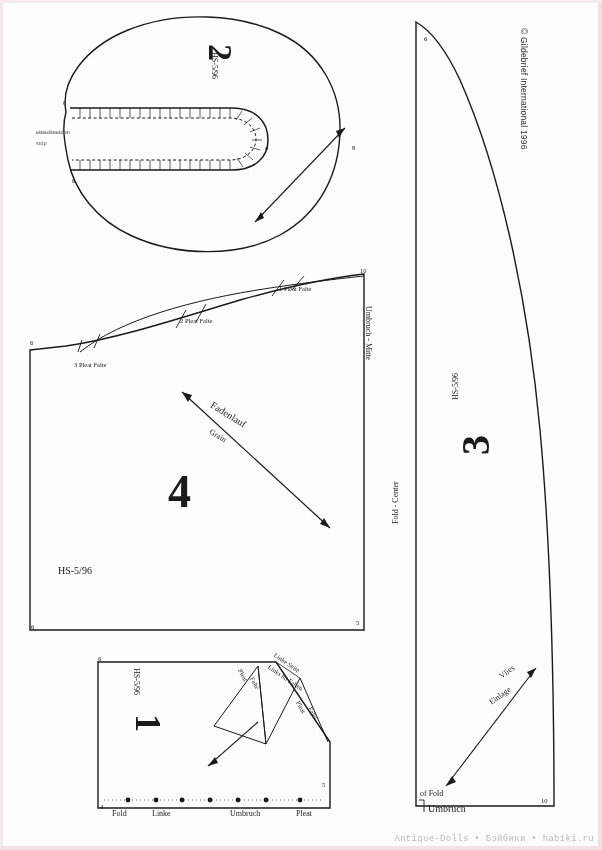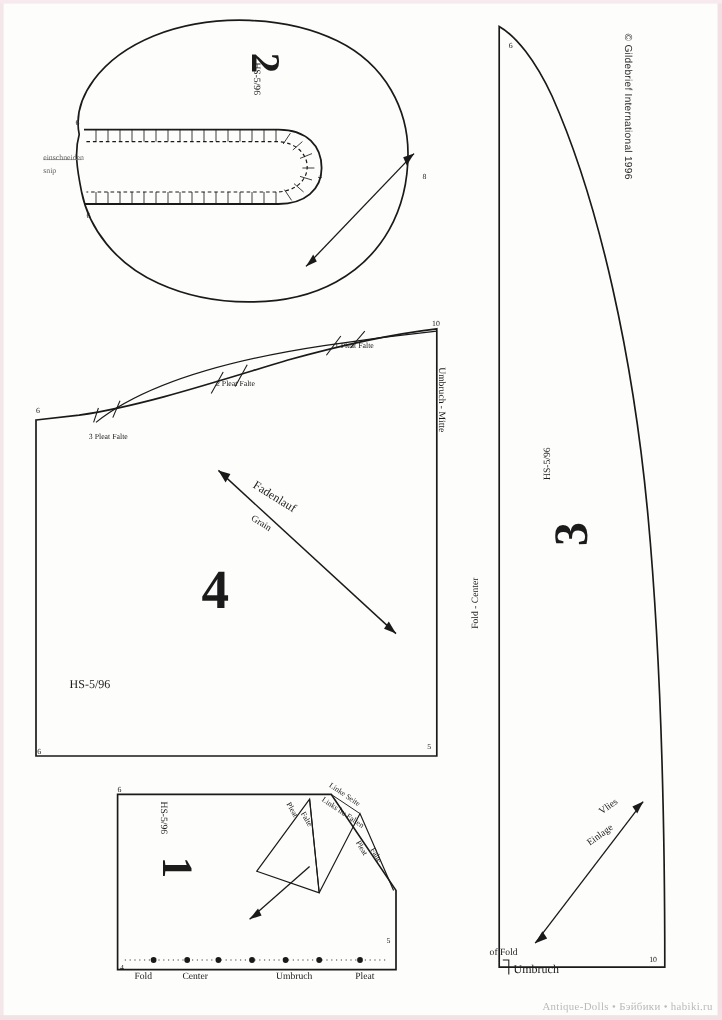--- a/index.html
+++ b/index.html
@@ -62,21 +62,21 @@
     font-family: "Liberation Sans", sans-serif;
   }
 
   .watermark {
     position: absolute;
     right: 8px;
     bottom: 6px;
     font-size: 9px;
     color: #b9b9b9;
     letter-spacing: 0.3px;
-    font-family: Liberation Serif, serif;
+    font-family: Liberation Mono, monospace;
     white-space: nowrap;
   }
 
   .lbl {
     position: absolute;
     font-family: "Liberation Serif", serif;
     color: #1b1b1b;
     white-space: nowrap;
     line-height: 1.05;
   }
@@ -219,21 +219,21 @@
   <div class="lbl tiny gray" style="left:36px; top:140px;">snip</div>
   <div class="lbl tiny" style="left:63px; top:100px;">6</div>
   <div class="lbl tiny" style="left:265px; top:145px;">4</div>
   <div class="lbl tiny" style="left:352px; top:145px;">8</div>
   <div class="lbl tiny" style="left:72px; top:178px;">6</div>
 
   <div class="lbl" style="left:455px; top:455px; font-size:40px; font-weight:700; transform:rotate(-90deg); transform-origin:0 0;">3</div>
   <div class="lbl sm" style="left:452px; top:400px; transform:rotate(-90deg); transform-origin:0 0;">HS-5/96</div>
   <div class="lbl tiny" style="left:424px; top:36px;">6</div>
   <div class="lbl tiny" style="left:541px; top:798px;">10</div>
-  <div class="lbl sm" style="left:408px; top:790px;">of Fold</div>
+  <div class="lbl sm" style="left:420px; top:790px;">of Fold</div>
   <div class="lbl md" style="left:428px; top:804px;">Umbruch</div>
   <div class="lbl sm" style="left:498px; top:674px; transform:rotate(-36deg); transform-origin:0 0;">Vlies</div>
   <div class="lbl sm" style="left:488px; top:700px; transform:rotate(-36deg); transform-origin:0 0;">Einlage</div>
 
   <div class="lbl" style="left:168px; top:468px; font-size:46px; font-weight:700;">4</div>
   <div class="lbl md" style="left:58px; top:566px;">HS-5/96</div>
   <div class="lbl md" style="left:214px; top:400px; transform:rotate(32deg); transform-origin:0 0;">Fadenlauf</div>
   <div class="lbl sm" style="left:212px; top:428px; transform:rotate(32deg); transform-origin:0 0;">Grain</div>
   <div class="lbl sm" style="left:372px; top:306px; transform:rotate(90deg); transform-origin:0 0;">Umbruch - Mitte</div>
   <div class="lbl sm" style="left:392px; top:524px; transform:rotate(-90deg); transform-origin:0 0;">Fold - Center</div>
@@ -241,21 +241,21 @@
   <div class="lbl tiny" style="left:180px; top:318px;">2 Pleat Falte</div>
   <div class="lbl tiny" style="left:74px; top:362px;">3 Pleat Falte</div>
   <div class="lbl tiny" style="left:30px; top:340px;">6</div>
   <div class="lbl tiny" style="left:360px; top:268px;">10</div>
   <div class="lbl tiny" style="left:31px; top:624px;">6</div>
   <div class="lbl tiny" style="left:356px; top:620px;">5</div>
 
   <div class="lbl" style="left:166px; top:714px; font-size:36px; font-weight:700; transform:rotate(90deg); transform-origin:0 0;">1</div>
   <div class="lbl sm" style="left:140px; top:668px; transform:rotate(90deg); transform-origin:0 0;">HS-5/96</div>
   <div class="lbl sm" style="left:112px; top:810px;font-family:Liberation Serif, serif;">Fold</div>
-  <div class="lbl sm" style="left:152px; top:810px;">Center</div>
+  <div class="lbl sm" style="left:152px; top:810px;">Linke</div>
   <div class="lbl sm" style="left:230px; top:810px;">Umbruch</div>
   <div class="lbl sm" style="left:296px; top:810px;">Pleat</div>
   <div class="lbl tiny" style="left:276px; top:652px; transform:rotate(34deg); transform-origin:0 0;">Linke Seite</div>
   <div class="lbl tiny" style="left:270px; top:664px; transform:rotate(34deg); transform-origin:0 0;">Links hu Falten</div>
   <div class="lbl tiny" style="left:242px; top:668px; transform:rotate(60deg); transform-origin:0 0;">Pleat</div>
   <div class="lbl tiny" style="left:254px; top:676px; transform:rotate(60deg); transform-origin:0 0;">Falte</div>
   <div class="lbl tiny" style="left:300px; top:700px; transform:rotate(60deg); transform-origin:0 0;">Pleat</div>
   <div class="lbl tiny" style="left:312px; top:706px; transform:rotate(60deg); transform-origin:0 0;">Falte</div>
   <div class="lbl tiny" style="left:98px; top:656px;">6</div>
   <div class="lbl tiny" style="left:322px; top:782px;">5</div>

